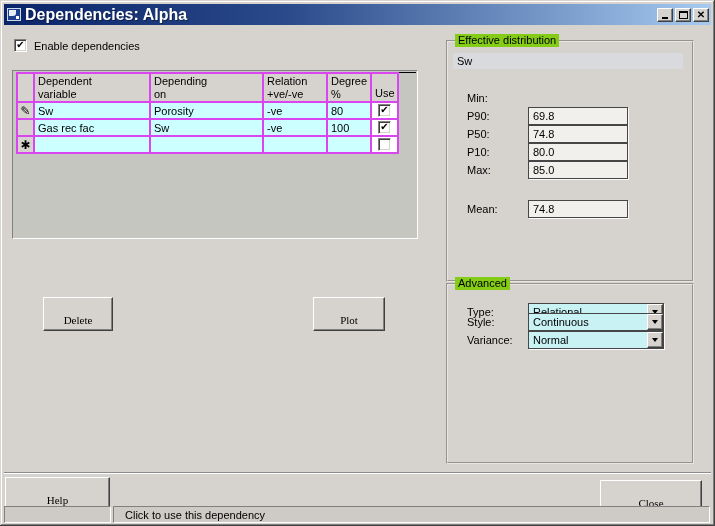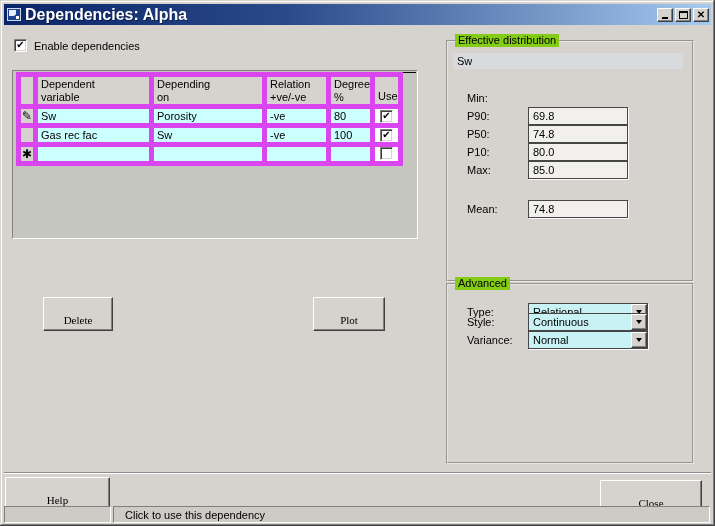--- a/index.html
+++ b/index.html
@@ -42,21 +42,21 @@
   .cb .mark{ font-size:10px; line-height:10px; font-weight:bold; color:#000; margin-top:-1px; }
   .cb-label{ margin-left:7px; }
 
   
   .grid-box{
     position:absolute; left:12px; top:70px; width:406px; height:169px;
     background:#c6c6c1; border:1px solid; border-color:#828282 #fdfdfd #fdfdfd #828282;
   }
   .grid-box::before{ content:""; position:absolute; left:3px; top:1px; width:400px; height:1px; background:#000; }
   table.grid{ position:absolute; left:3px; top:1px; border-collapse:collapse; table-layout:fixed; }
-  table.grid th, table.grid td{ border:5px solid #d946ef; overflow:hidden; white-space:nowrap; }
+  table.grid th, table.grid td{ border:2px solid #d946ef; overflow:hidden; white-space:nowrap; }
   table.grid th{ background:#d6d3ce; font-weight:normal; text-align:left;
     vertical-align:top; height:29px; padding:1px 0 0 3px; line-height:13px; }
   table.grid th.use-h{ vertical-align:bottom; padding-bottom:1px; }
   table.grid td{ height:17px; background:#ccffff; padding:0 0 0 3px; }
   table.grid .sel{ background:#d6d3ce; text-align:center; padding:0; }
   table.grid td.u{ background:#fff; text-align:center; padding:0; }
   .sel-glyph{ font-size:12px; line-height:14px; display:inline-block; }
   .cb.small{ width:13px; height:13px; display:inline-flex; vertical-align:middle; }
 
   
@@ -77,21 +77,21 @@
   .gl{ position:absolute; top:-8px; left:7px; background:#84cc16; padding:0 3px; line-height:13px; }
 
   .sw-strip{ position:absolute; left:5px; top:11px; width:230px; height:16px;
     background:#d9dade; display:flex; align-items:center; padding-left:4px; }
 
   .frow{ position:absolute; left:0; right:0; height:18px; }
   .flabel{ position:absolute; left:19px; line-height:18px; }
   .fbox{ position:absolute; left:80px; width:100px; height:18px; background:#f1f0ed;
     border:1px solid #464646; box-shadow:1px 1px 0 #fafafa; line-height:16px; padding-left:4px; }
 
-  .combo{ position:absolute; left:80px; width:120px; height:18px; background:#c9f2f4;
+  .combo{ position:absolute; left:80px; width:136px; height:18px; background:#c9f2f4;
     border:1px solid #464646; box-shadow:1px 1px 0 #fafafa; }
   .cval{ display:block; line-height:16px; padding-left:4px; }
   .carrow{ position:absolute; right:0; top:0; width:16px; height:16px; background:#d6d3ce;
     border:1px solid; border-color:#ffffff #404040 #404040 #ffffff;
     box-shadow: inset -1px -1px 0 #808080; display:flex; align-items:center; justify-content:center; }
   .tri{ width:0; height:0; border-left:3px solid transparent; border-right:3px solid transparent;
     border-top:4px solid #000; }
 
   
   .hr-groove{ position:absolute; left:4px; right:4px; top:472px; height:2px;

